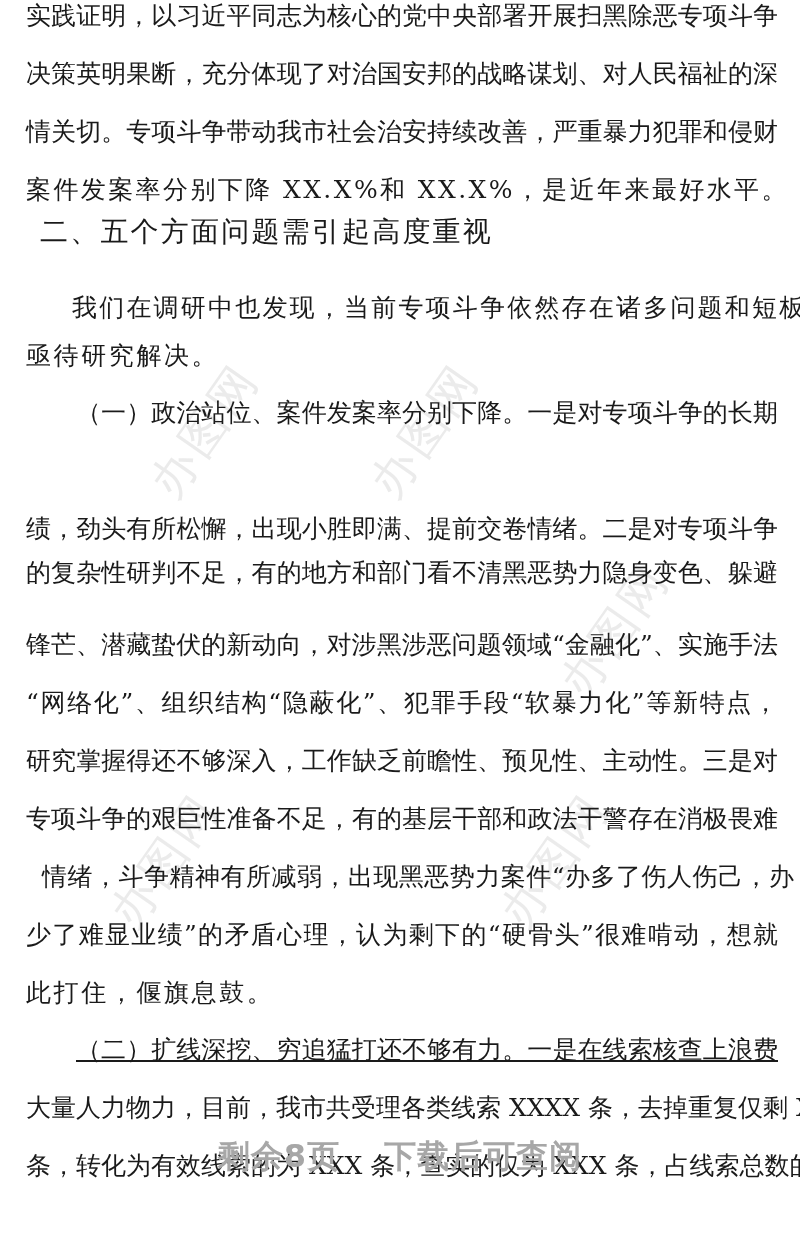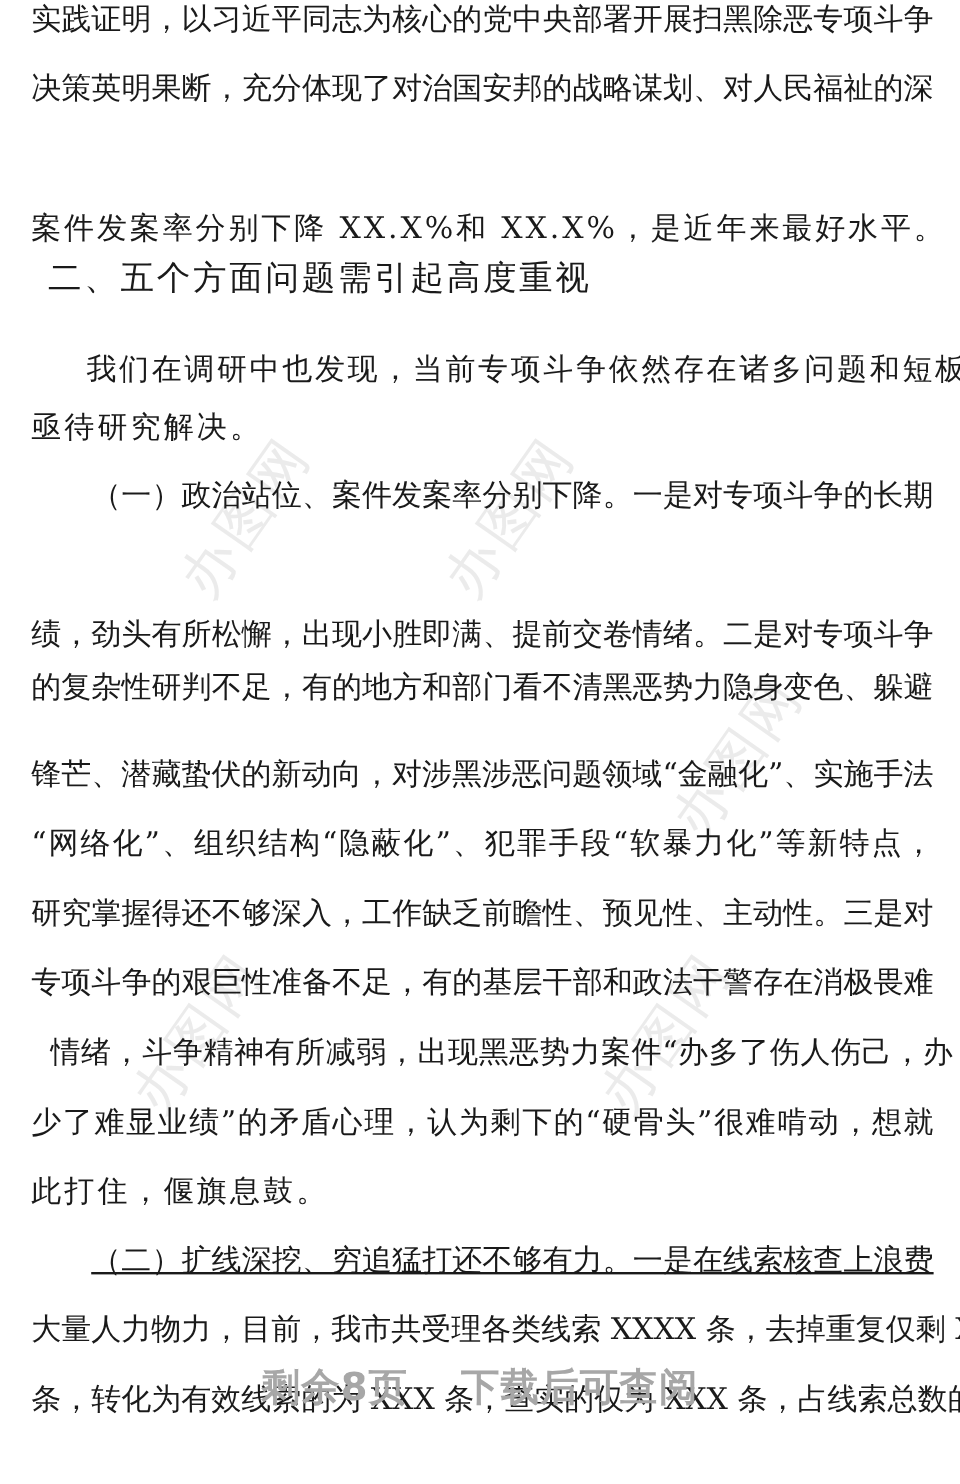--- a/index.html
+++ b/index.html
@@ -23,20 +23,21 @@
 <div class="page">
 
   <div class="watermark" style="left:130px; top:400px;">办图网</div>
   <div class="watermark" style="left:350px; top:400px;">办图网</div>
   <div class="watermark" style="left:540px; top:600px;">办图网</div>
   <div class="watermark" style="left:90px; top:830px;">办图网</div>
   <div class="watermark" style="left:480px; top:830px;">办图网</div>
 
   <div class="line just" style="top:-4px;">实践证明，以习近平同志为核心的党中央部署开展扫黑除恶专项斗争</div>
   <div class="line just" style="top:54px;">决策英明果断，充分体现了对治国安邦的战略谋划、对人民福祉的深</div>
+  <div class="line just" style="top:112px;">情关切。专项斗争带动我市社会治安持续改善，严重暴力犯罪和侵财</div>
   <div class="line" style="top:170px; letter-spacing:2.4px;">案件发案率分别下降 XX.X%和 XX.X%，是近年来最好水平。</div>
 
   <div class="heading" style="top:212px;">二、五个方面问题需引起高度重视</div>
 
   <div class="line" style="top:288px; left:72px; width:700px; letter-spacing:2.2px;">我们在调研中也发现，当前专项斗争依然存在诸多问题和短板，</div>
   <div class="line" style="top:336px;">亟待研究解决。</div>
 
   <div class="line just" style="top:393px; left:76px; width:702px;">（一）政治站位、案件发案率分别下降。一是对专项斗争的长期</div>
   <div class="line just" style="top:509px;">绩，劲头有所松懈，出现小胜即满、提前交卷情绪。二是对专项斗争</div>
   <div class="line just" style="top:553px;">的复杂性研判不足，有的地方和部门看不清黑恶势力隐身变色、躲避</div>

